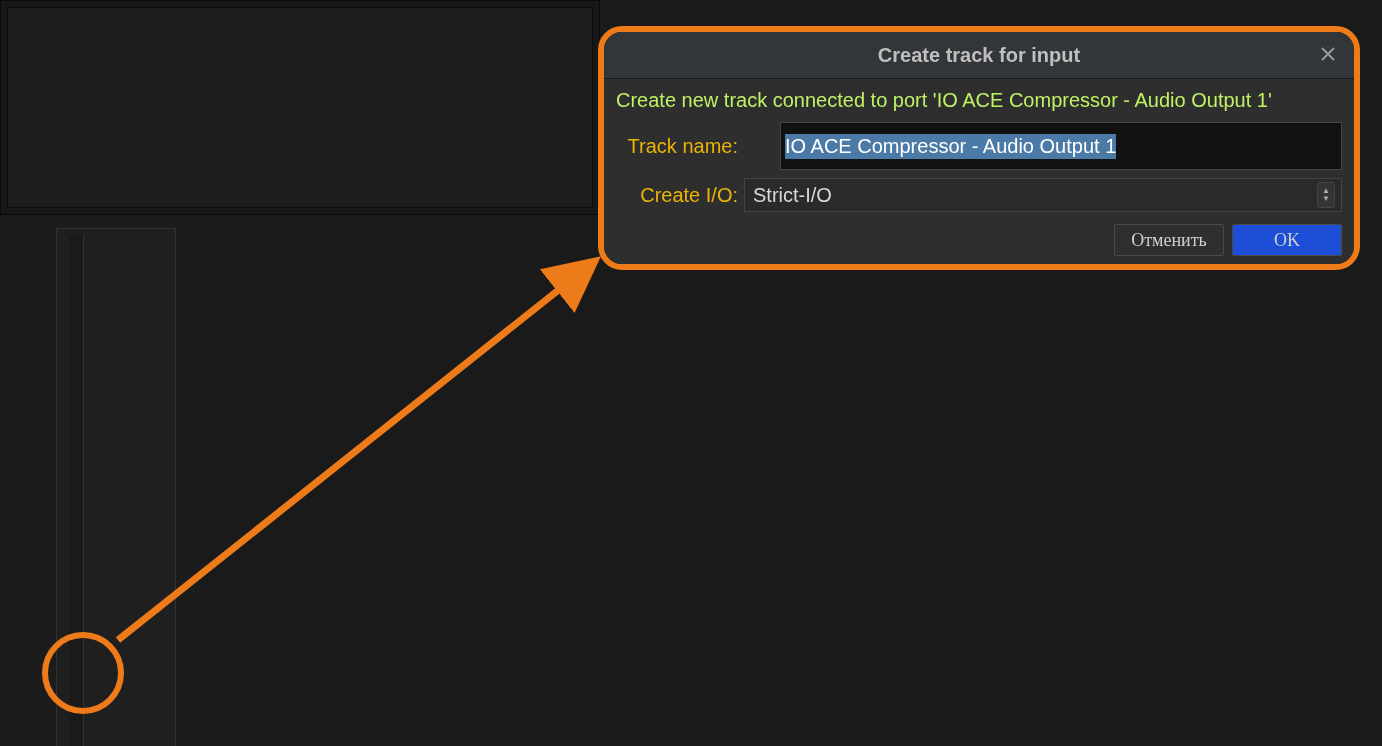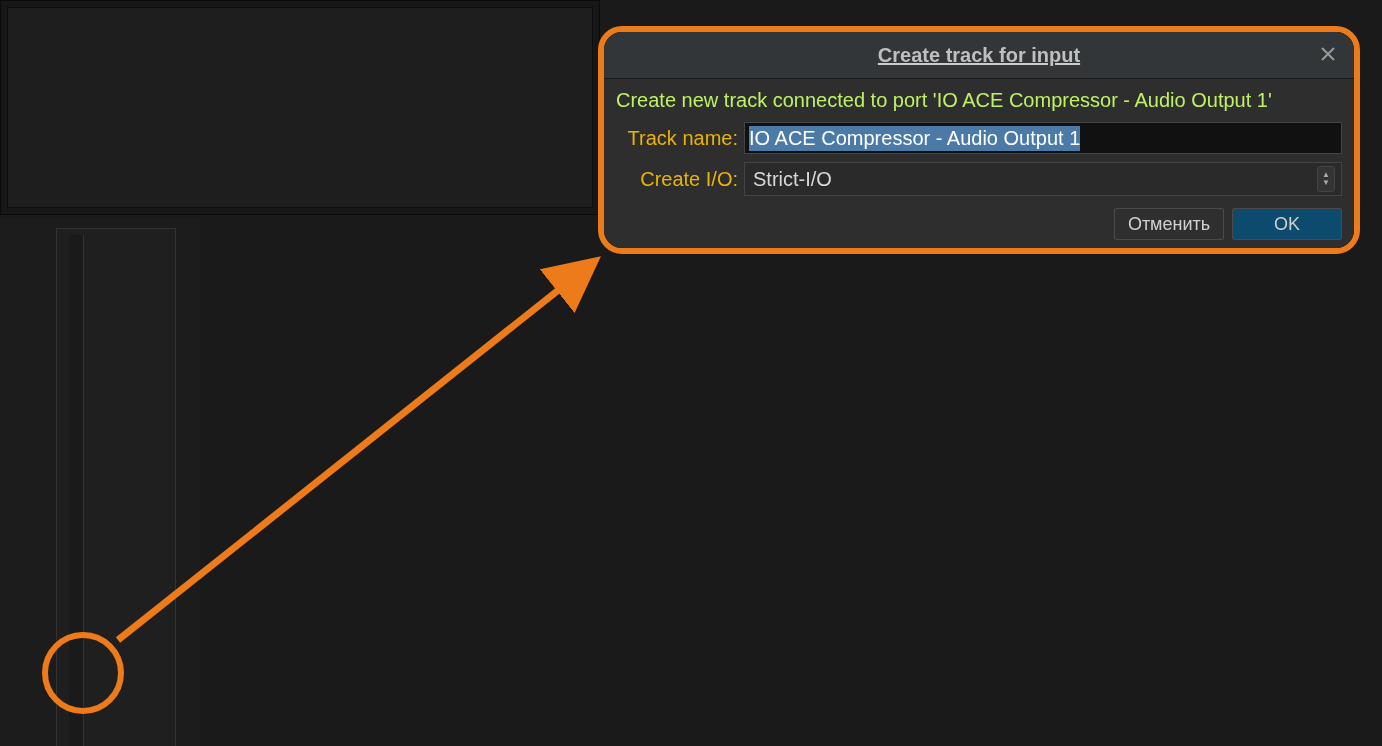--- a/index.html
+++ b/index.html
@@ -102,21 +102,20 @@
     border-radius: 18px;
     width: 100%;
   }
   .dialog-titlebar {
     height: 46px;
     background: #333638;
     display: flex;
     align-items: center;
     position: relative;
     border-bottom: 1px solid #1a1a1a;
-    text-decoration: underline;
   }
   .dialog-title {
     flex: 1;
     text-align: center;
     font-size: 20px;
     font-weight: bold;
     color: #bfbfbf;
   }
   .close-x {
     position: absolute;
@@ -160,22 +159,23 @@
     width: 110px;
   }
   .text-input {
     flex: 1;
     background: #111;
     border: 1px solid #444;
     height: 30px;
     position: relative;
     display: flex;
     align-items: center;
-    padding: 0 4px;
-    font-size: 20px;
+    padding: 8px 4px;
+    font-size: 20px;
+    margin-left: 36px;
   }
   .text-input .selected {
     background: #4a7aa5;
     color: #fff;
     padding: 1px 0;
   }
   .select-input {
     flex: 1;
     background: #2a2a2a;
     border: 1px solid #444;
@@ -216,23 +216,24 @@
     min-width: 108px;
     height: 30px;
     background: #2f2f2f;
     border: 1px solid #4a4a4a;
     color: #d0d0d0;
     font-size: 18px;
     display: flex;
     align-items: center;
     justify-content: center;
     border-radius: 2px;
+    font-family: Liberation Serif, serif;
   }
   .dlg-btn.ok {
-    background: #0c4a6e;
+    background: #1d4ed8;
   }
 </style>
 </head>
 <body>
 
 <div class="top-region">
   <div class="top-inner"></div>
 </div>
 
 <div class="strip-area">

